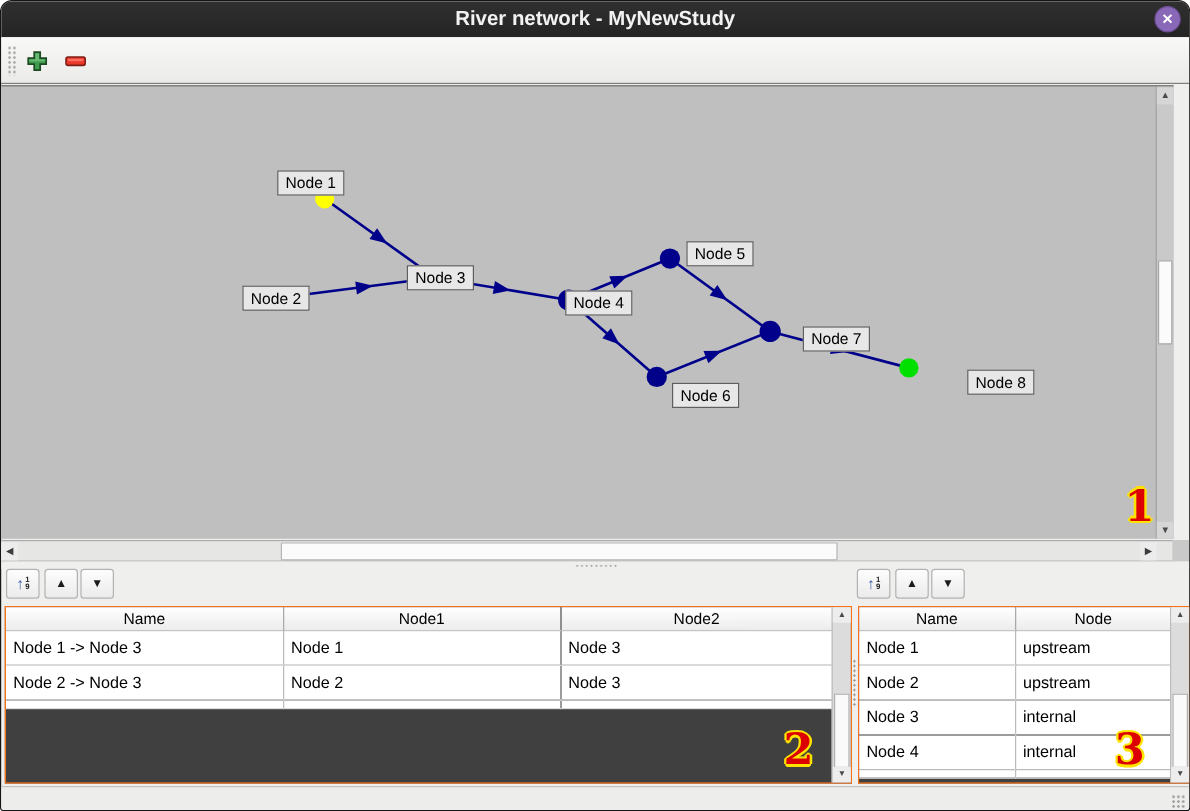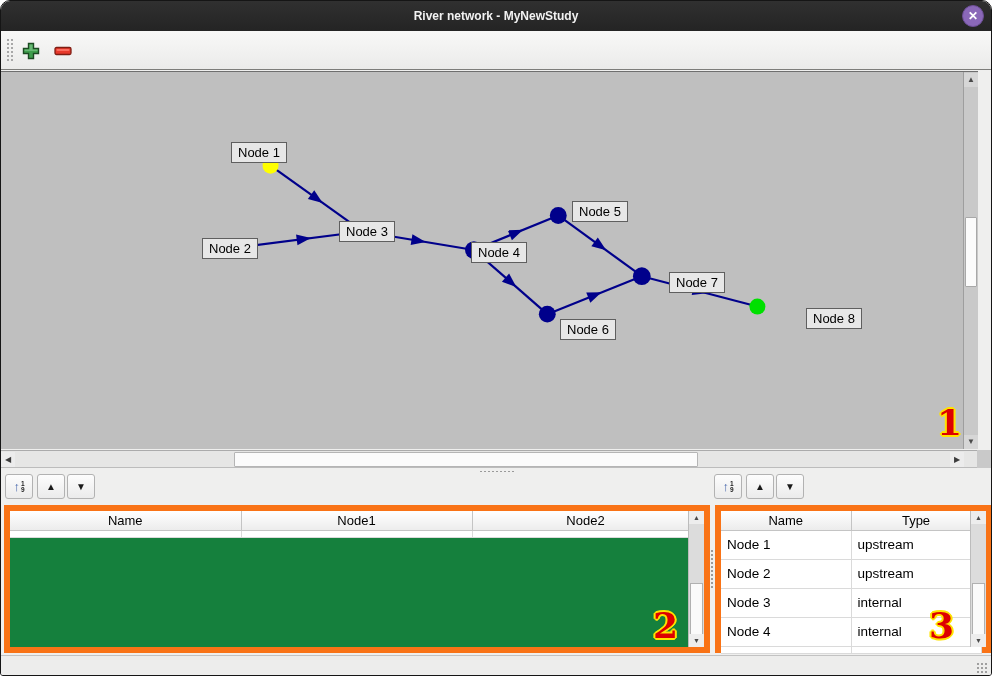--- a/index.html
+++ b/index.html
@@ -7,21 +7,21 @@
   .window{
     position:relative;width:992px;height:676px;
     font-family:"Liberation Sans",sans-serif;
     border:1px solid #151515;border-radius:10px 10px 3px 3px;
     overflow:hidden;background:#efefee;
   }
   
   .titlebar{position:absolute;left:0;top:0;width:100%;height:30px;
     background:linear-gradient(#303030,#242424);}
   .title{display:block;text-align:center;line-height:30px;color:#f2f2f2;
-    font-weight:bold;font-size:12px;}
+    font-weight:bold;font-size:17px;}
   .close-btn{position:absolute;right:7px;top:4px;width:22px;height:22px;
     border-radius:50%;background:#8a68b8;border:1px solid #6d4f96;
     color:#fff;font-size:12px;font-weight:bold;text-align:center;line-height:20px;cursor:pointer;}
   
   .toolbar{position:absolute;left:0;top:30px;width:100%;height:39px;
     background:linear-gradient(#f8f8f7,#ebebea);border-bottom:1px solid #7d7d7a;}
   .tb-grip{position:absolute;left:5px;top:7px;width:8px;height:25px;
     background-image:radial-gradient(#a8a8a8 1px,transparent 1.2px);
     background-size:4px 4px;}
   .tb-btn{position:absolute;top:8px;width:24px;height:24px;border:none;background:transparent;
@@ -59,21 +59,21 @@
   .splitter-v{position:absolute;left:709px;top:548px;width:5px;height:40px;
     background-image:radial-gradient(#9a9a9a 0.8px,transparent 1px);background-size:4px 4px;}
   
   .mini-btn{position:absolute;width:28px;height:25px;top:473px;
     background:linear-gradient(#fdfdfd,#ebebeb);border:1px solid #b2b2b2;border-radius:3px;
     display:flex;align-items:center;justify-content:center;cursor:pointer;font-size:10px;color:#1a1a1a;padding:0;}
   .sort-ic{display:flex;align-items:center;gap:1px;}
   .sort-arrow{color:#3d5fa8;font-weight:bold;font-size:13px;line-height:12px;}
   .sort-digits{display:flex;flex-direction:column;font-size:6.5px;line-height:6px;color:#222;font-weight:bold;}
   
-  .tbl-wrap{position:absolute;top:504px;background:#15803d;border:6px solid #f97316;}
+  .tbl-wrap{position:absolute;top:504px;background:#404040;border:1px solid #f97316;}
   .tbl-wrap.left{left:3px;width:706px;height:148px;}
   .tbl-wrap.right{left:714px;width:277px;height:148px;}
   table.grid{border-collapse:collapse;table-layout:fixed;width:100%;}
   table.grid th{height:19px;font-weight:normal;font-size:13px;text-align:center;
     background:linear-gradient(#ffffff,#ececec);
     border-right:1px solid #c4c4c4;border-bottom:1px solid #c4c4c4;padding:0;overflow:hidden;}
   table.grid td{height:29px;font-size:13.5px;color:#000;background:#fff;
     border-right:1px solid #dadada;border-bottom:1px solid #dadada;
     padding:0 0 0 6px;overflow:hidden;white-space:nowrap;}
   table.grid td.empty{height:7px;}
@@ -212,20 +212,30 @@
         </colgroup>
       <thead>
         <tr>
           <th>Name</th>
           <th>Node1</th>
           <th>Node2</th>
         </tr>
       </thead>
       <tbody>
         <tr>
+          <td>Node 1 -&gt; Node 3</td>
+          <td>Node 1</td>
+          <td>Node 3</td>
+        </tr>
+        <tr>
+          <td>Node 2 -&gt; Node 3</td>
+          <td>Node 2</td>
+          <td>Node 3</td>
+        </tr>
+        <tr>
           <td class="empty"></td>
             <td class="empty"></td>
             <td class="empty"></td>
         </tr>
       </tbody>
     </table>
     <div class="tbl-scroll">
       <div class="arr up">▲</div>
       <div class="thumb"></div>
       <div class="arr down">▼</div>
@@ -234,21 +244,21 @@
 
   <div class="tbl-wrap right">
     <table class="grid" style="width:260px;">
       <colgroup>
           <col style="width:130px;">
           <col style="width:130px;">
         </colgroup>
       <thead>
         <tr>
           <th>Name</th>
-          <th>Type</th>
+          <th>Node</th>
         </tr>
       </thead>
       <tbody>
         <tr>
           <td>Node 1</td>
           <td>upstream</td>
         </tr>
         <tr>
           <td>Node 2</td>
           <td>upstream</td>

